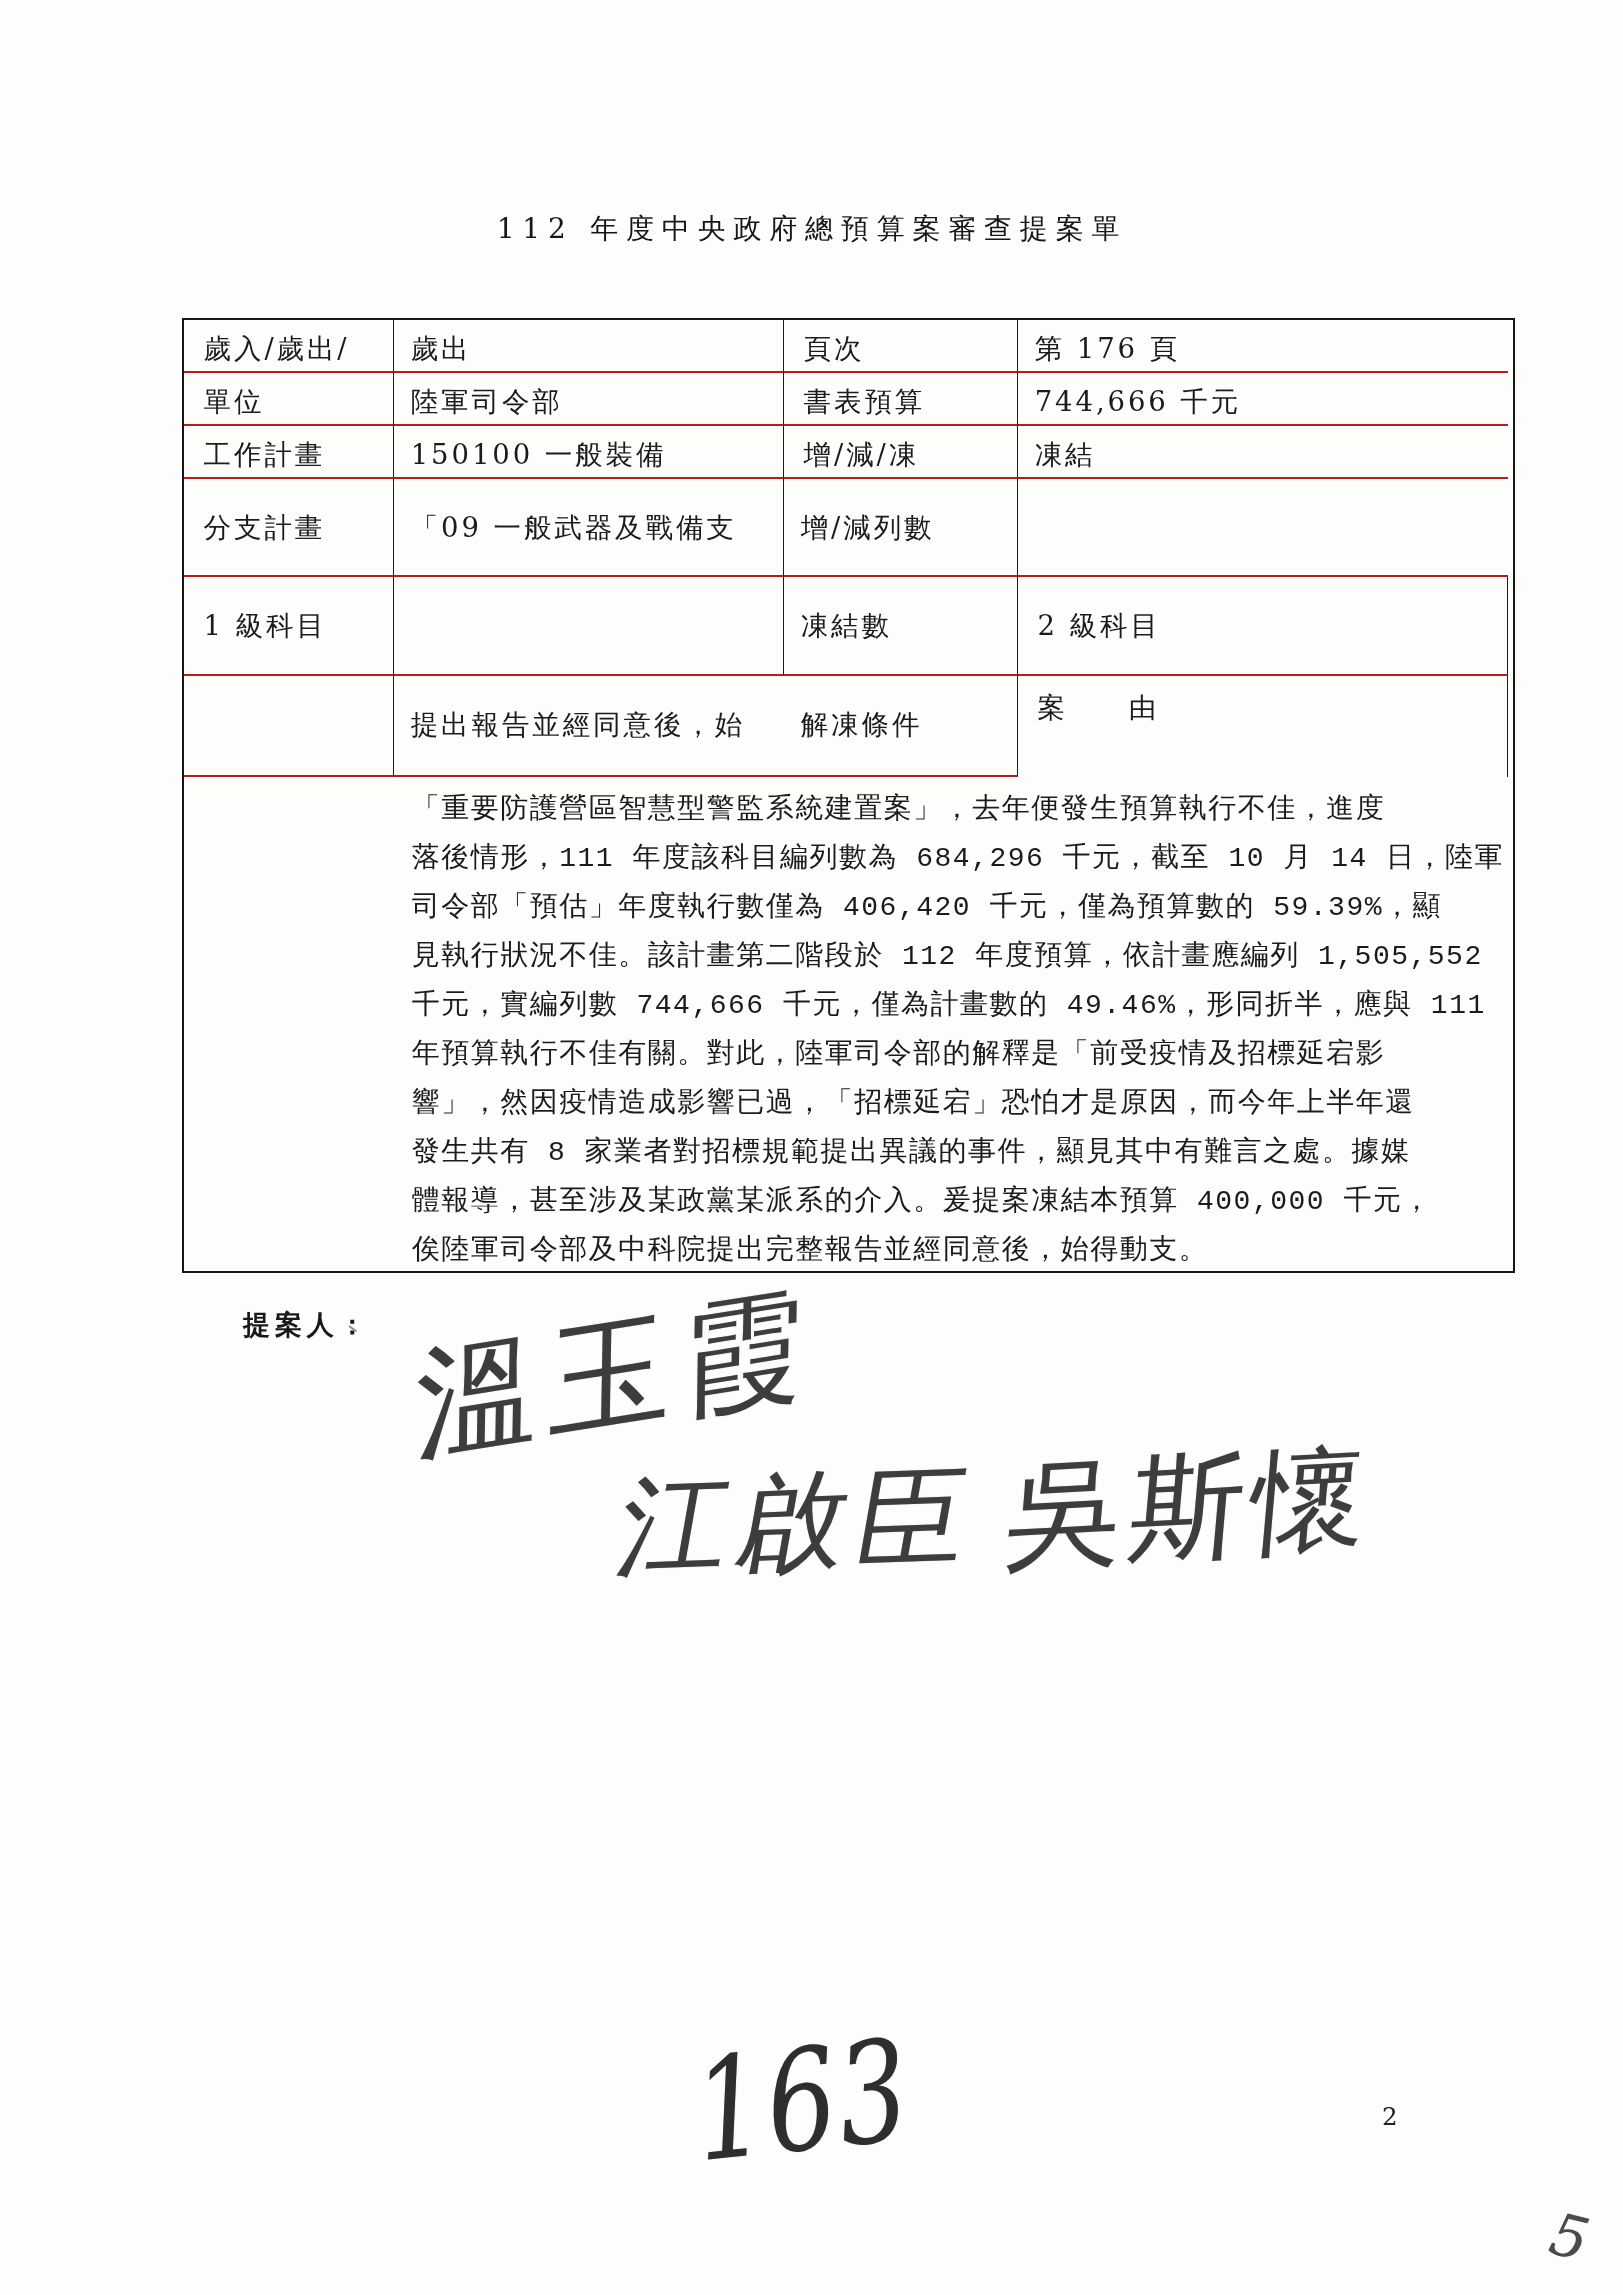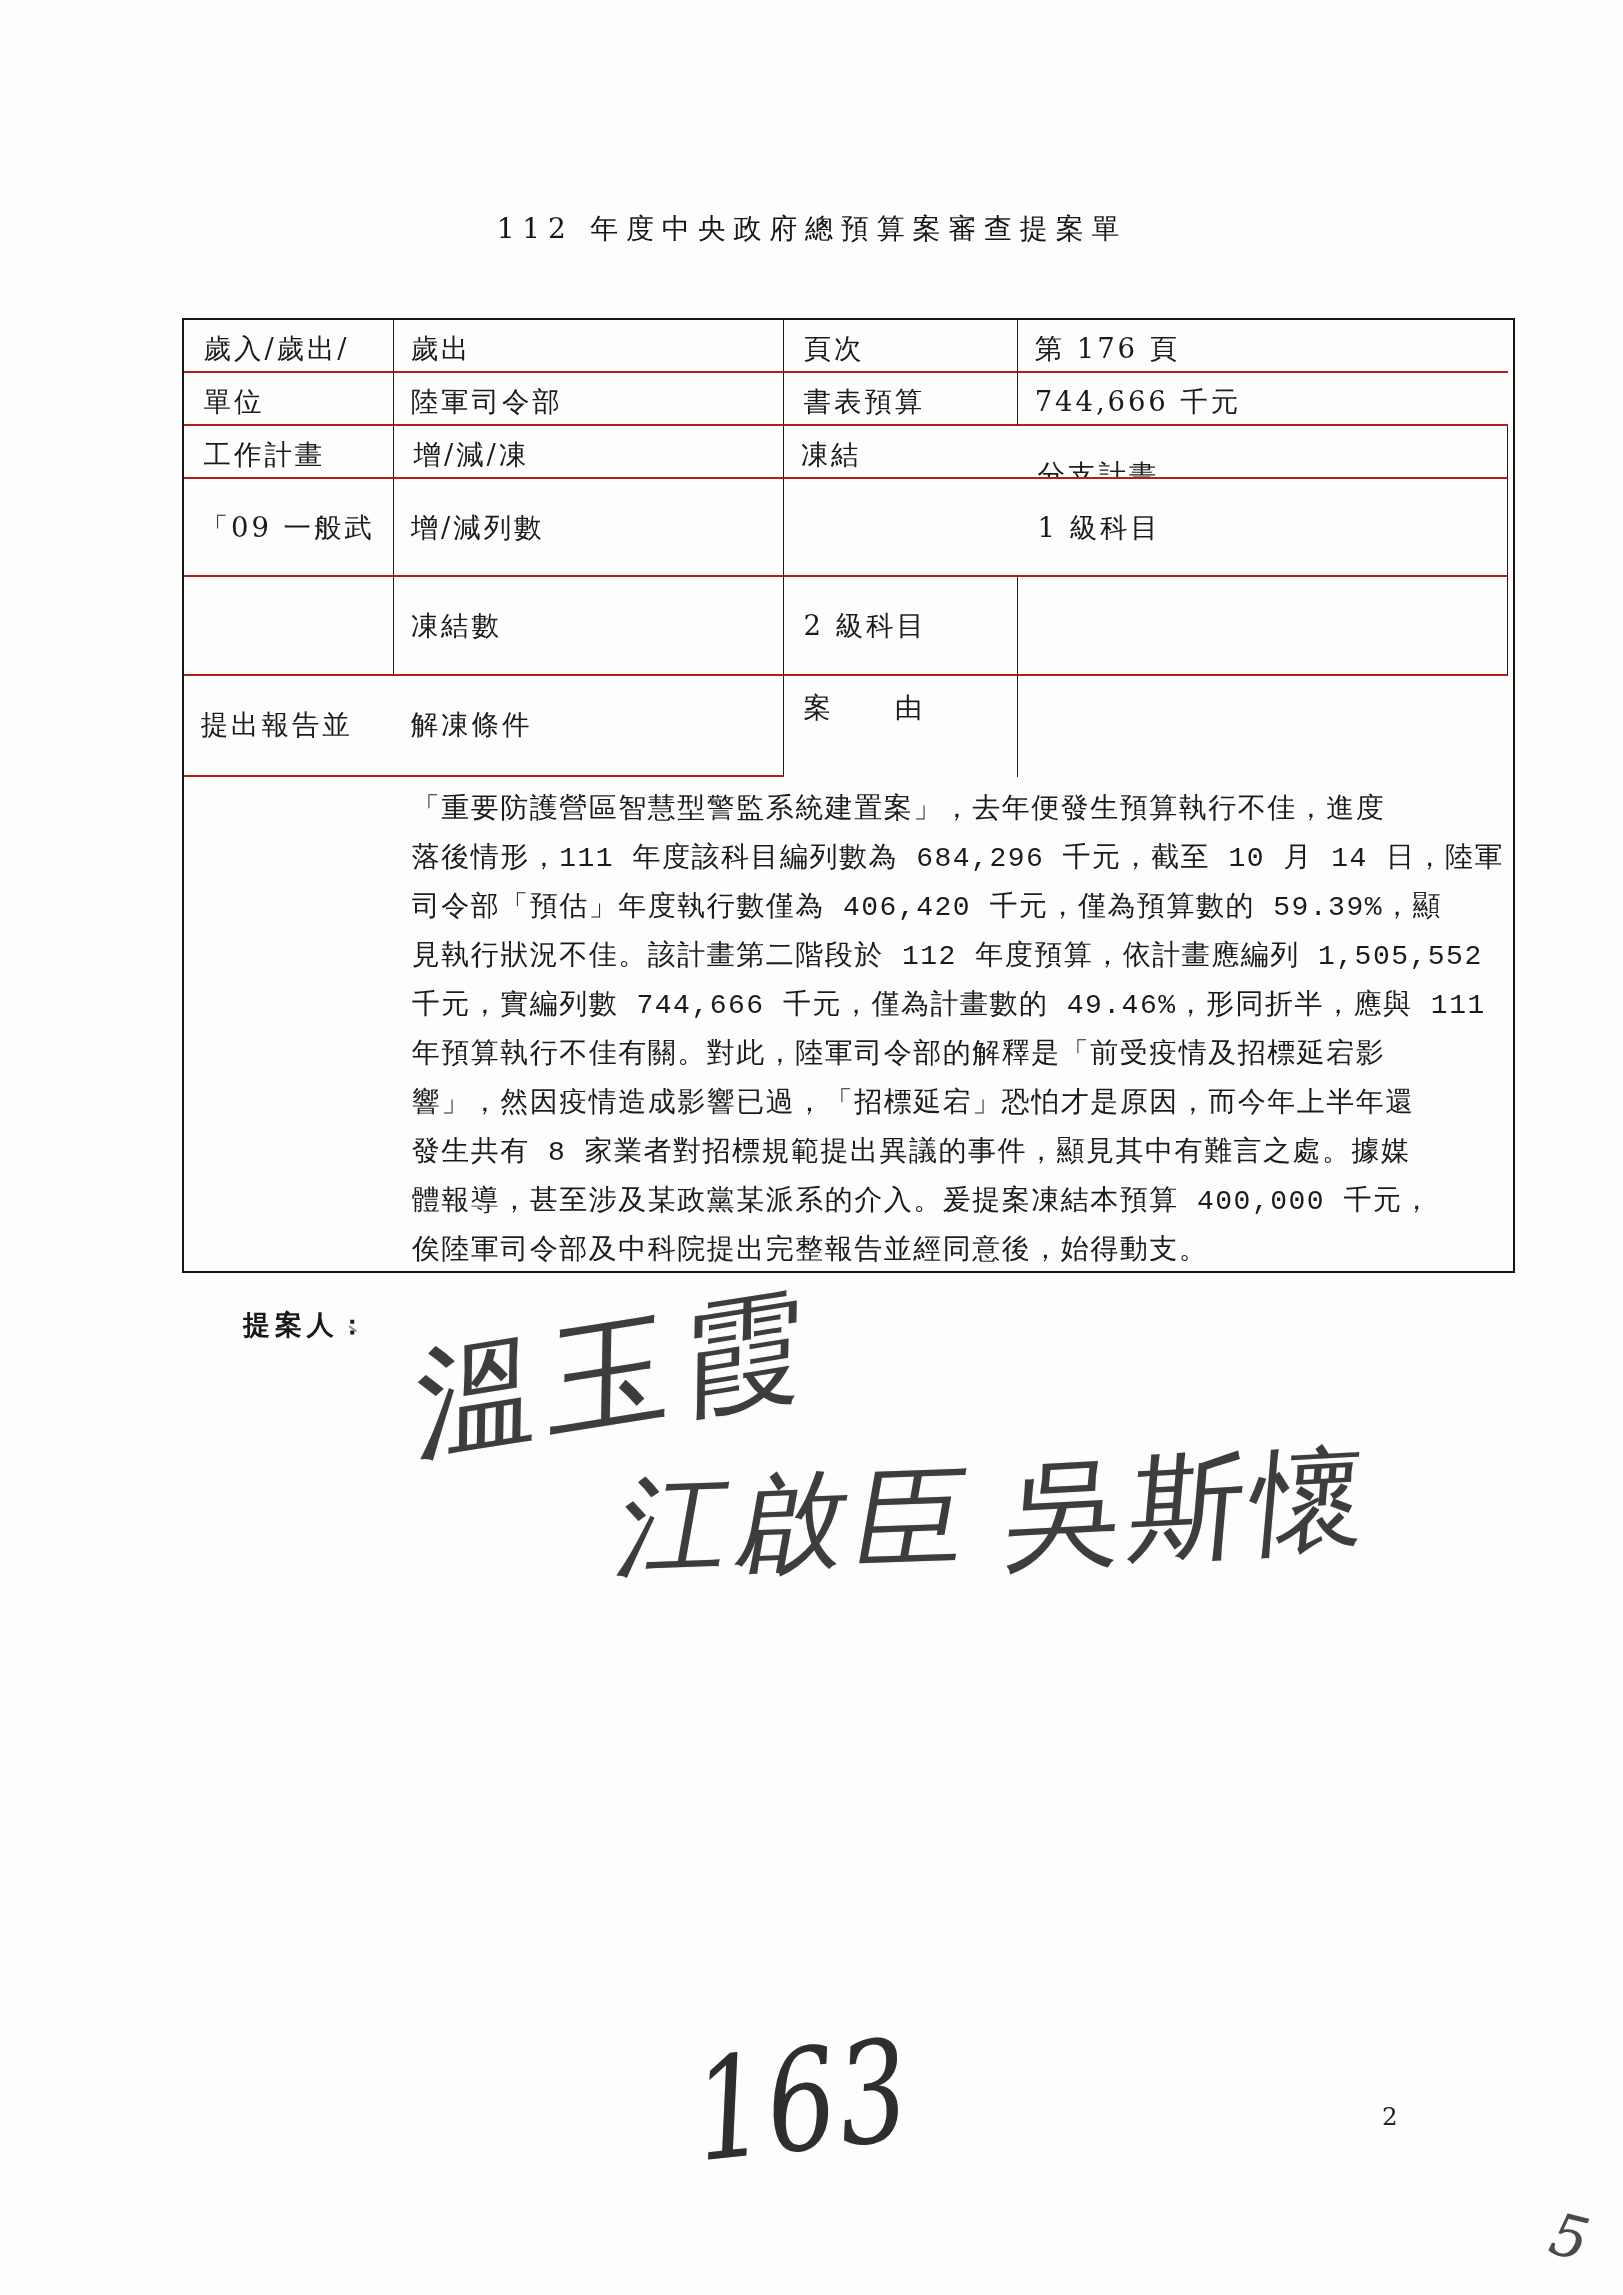--- a/index.html
+++ b/index.html
@@ -135,20 +135,21 @@
     <div class="cell">歲出</div>
     <div class="cell label-cell">頁次</div>
     <div class="cell lastcol">第 176 頁</div>
 
     <div class="cell label-cell">單位</div>
     <div class="cell">陸軍司令部</div>
     <div class="cell label-cell">書表預算</div>
     <div class="cell lastcol">744,666 千元</div>
 
     <div class="cell label-cell">工作計畫</div>
+    <div class="cell">150100 一般裝備</div>
     <div class="cell label-cell">增/減/凍</div>
     <div class="cell lastcol">凍結</div>
 
     <div class="cell label-cell twoline">分支計畫</div>
     <div class="cell twoline">「09 一般武器及戰備支
 援裝備購製」</div>
     <div class="cell twoline">增/減列數</div>
     <div class="cell lastcol twoline"></div>
 
     <div class="cell label-cell twoline">1 級科目

